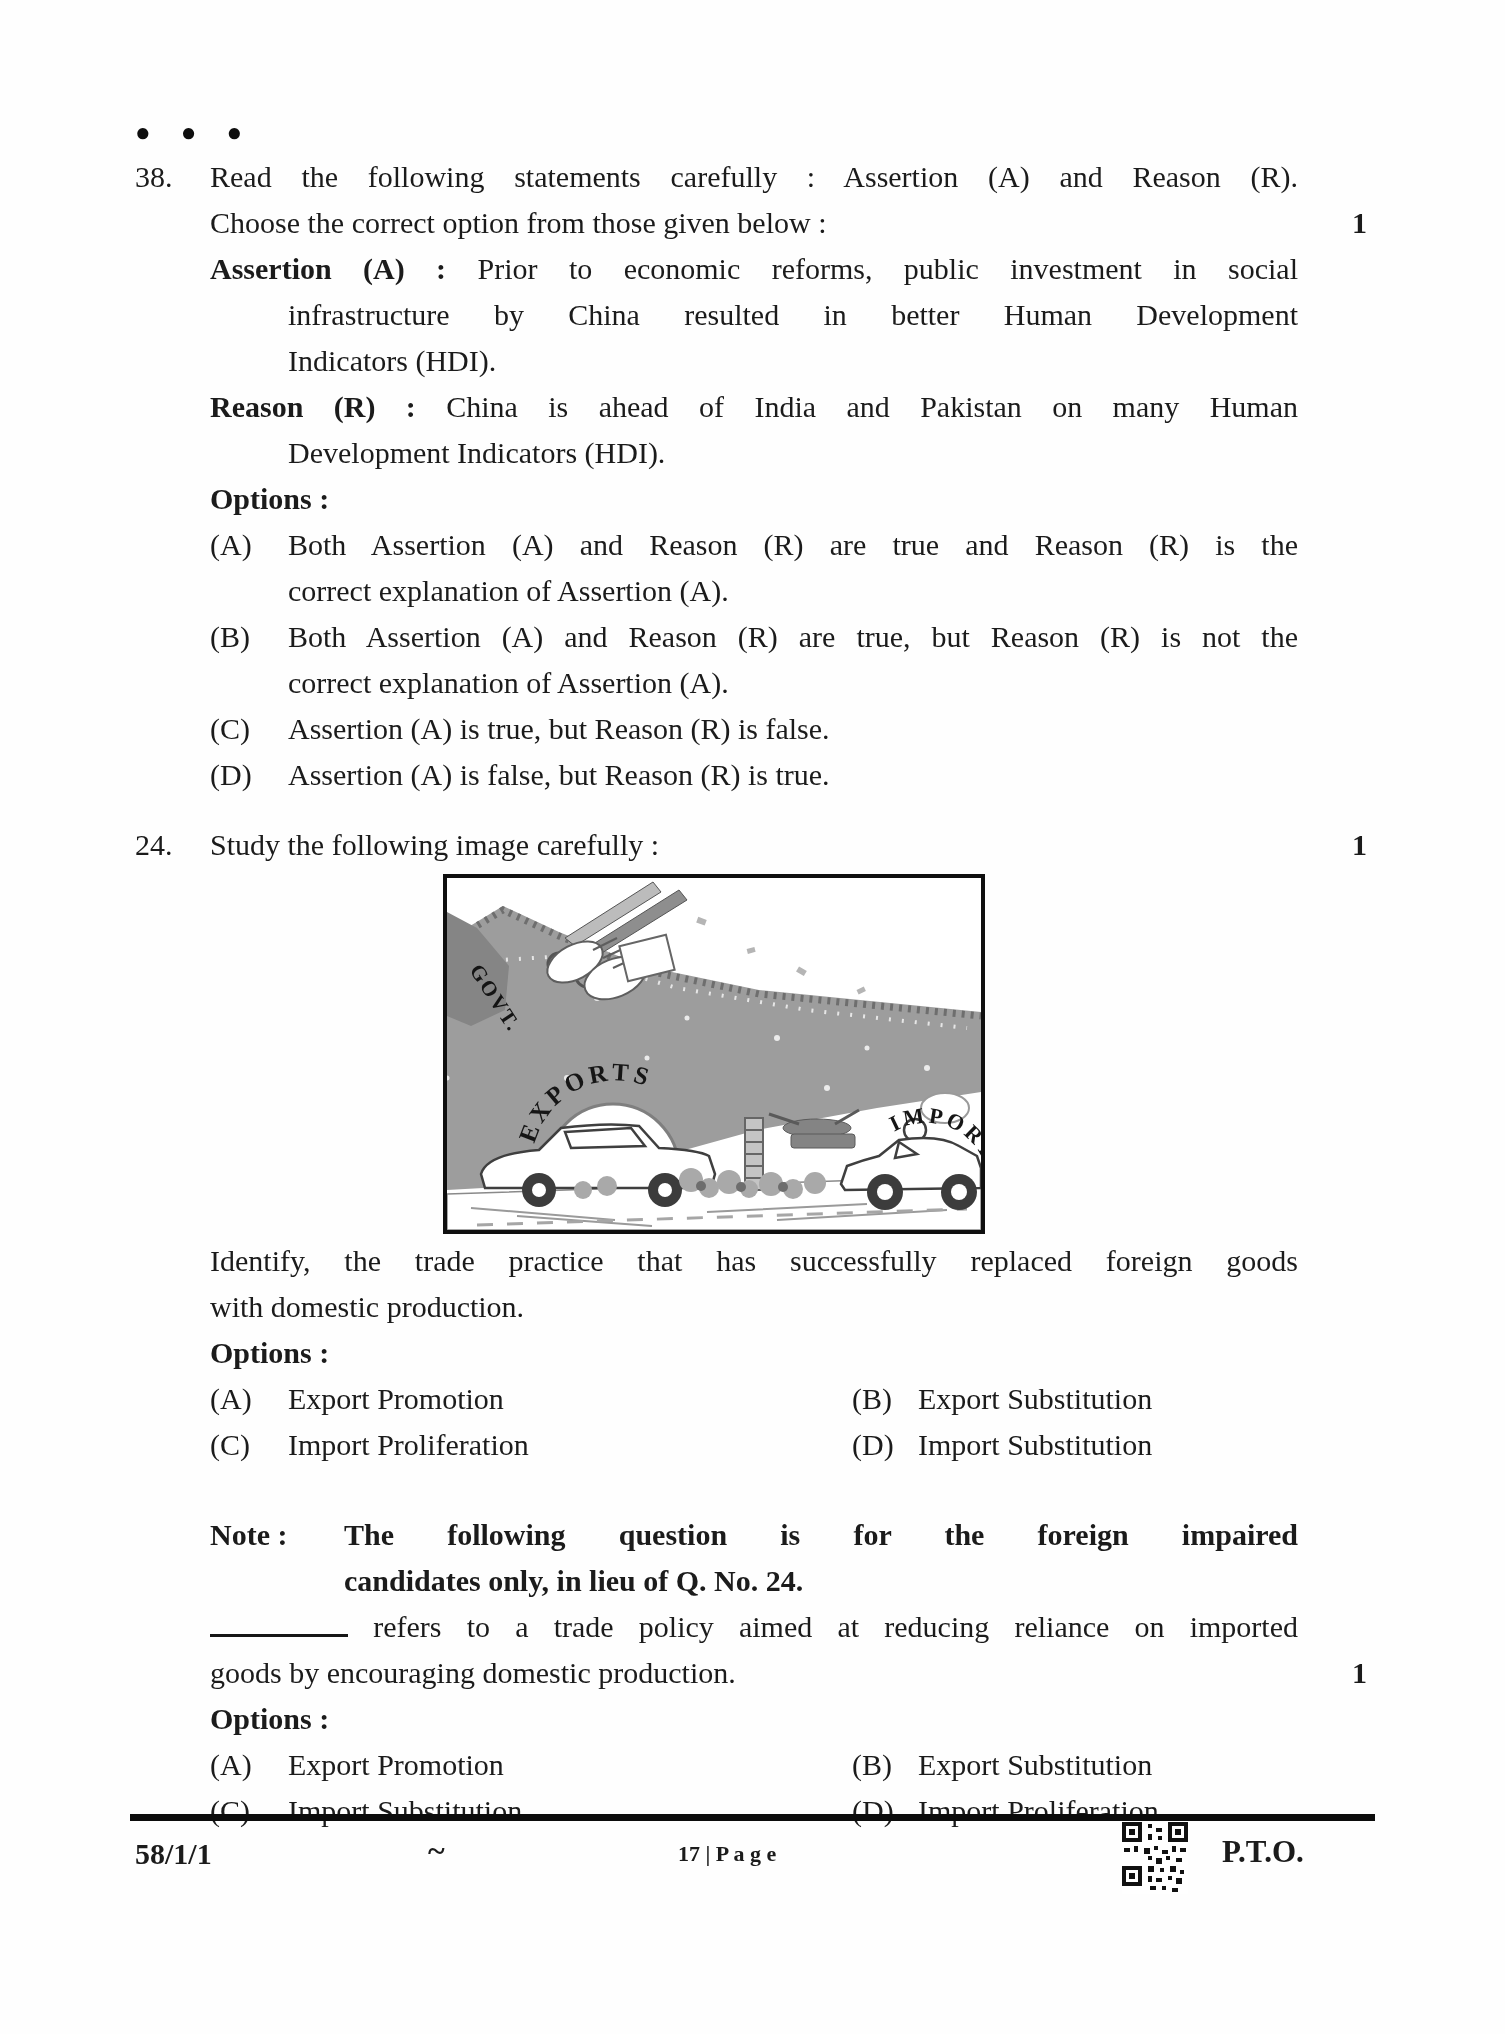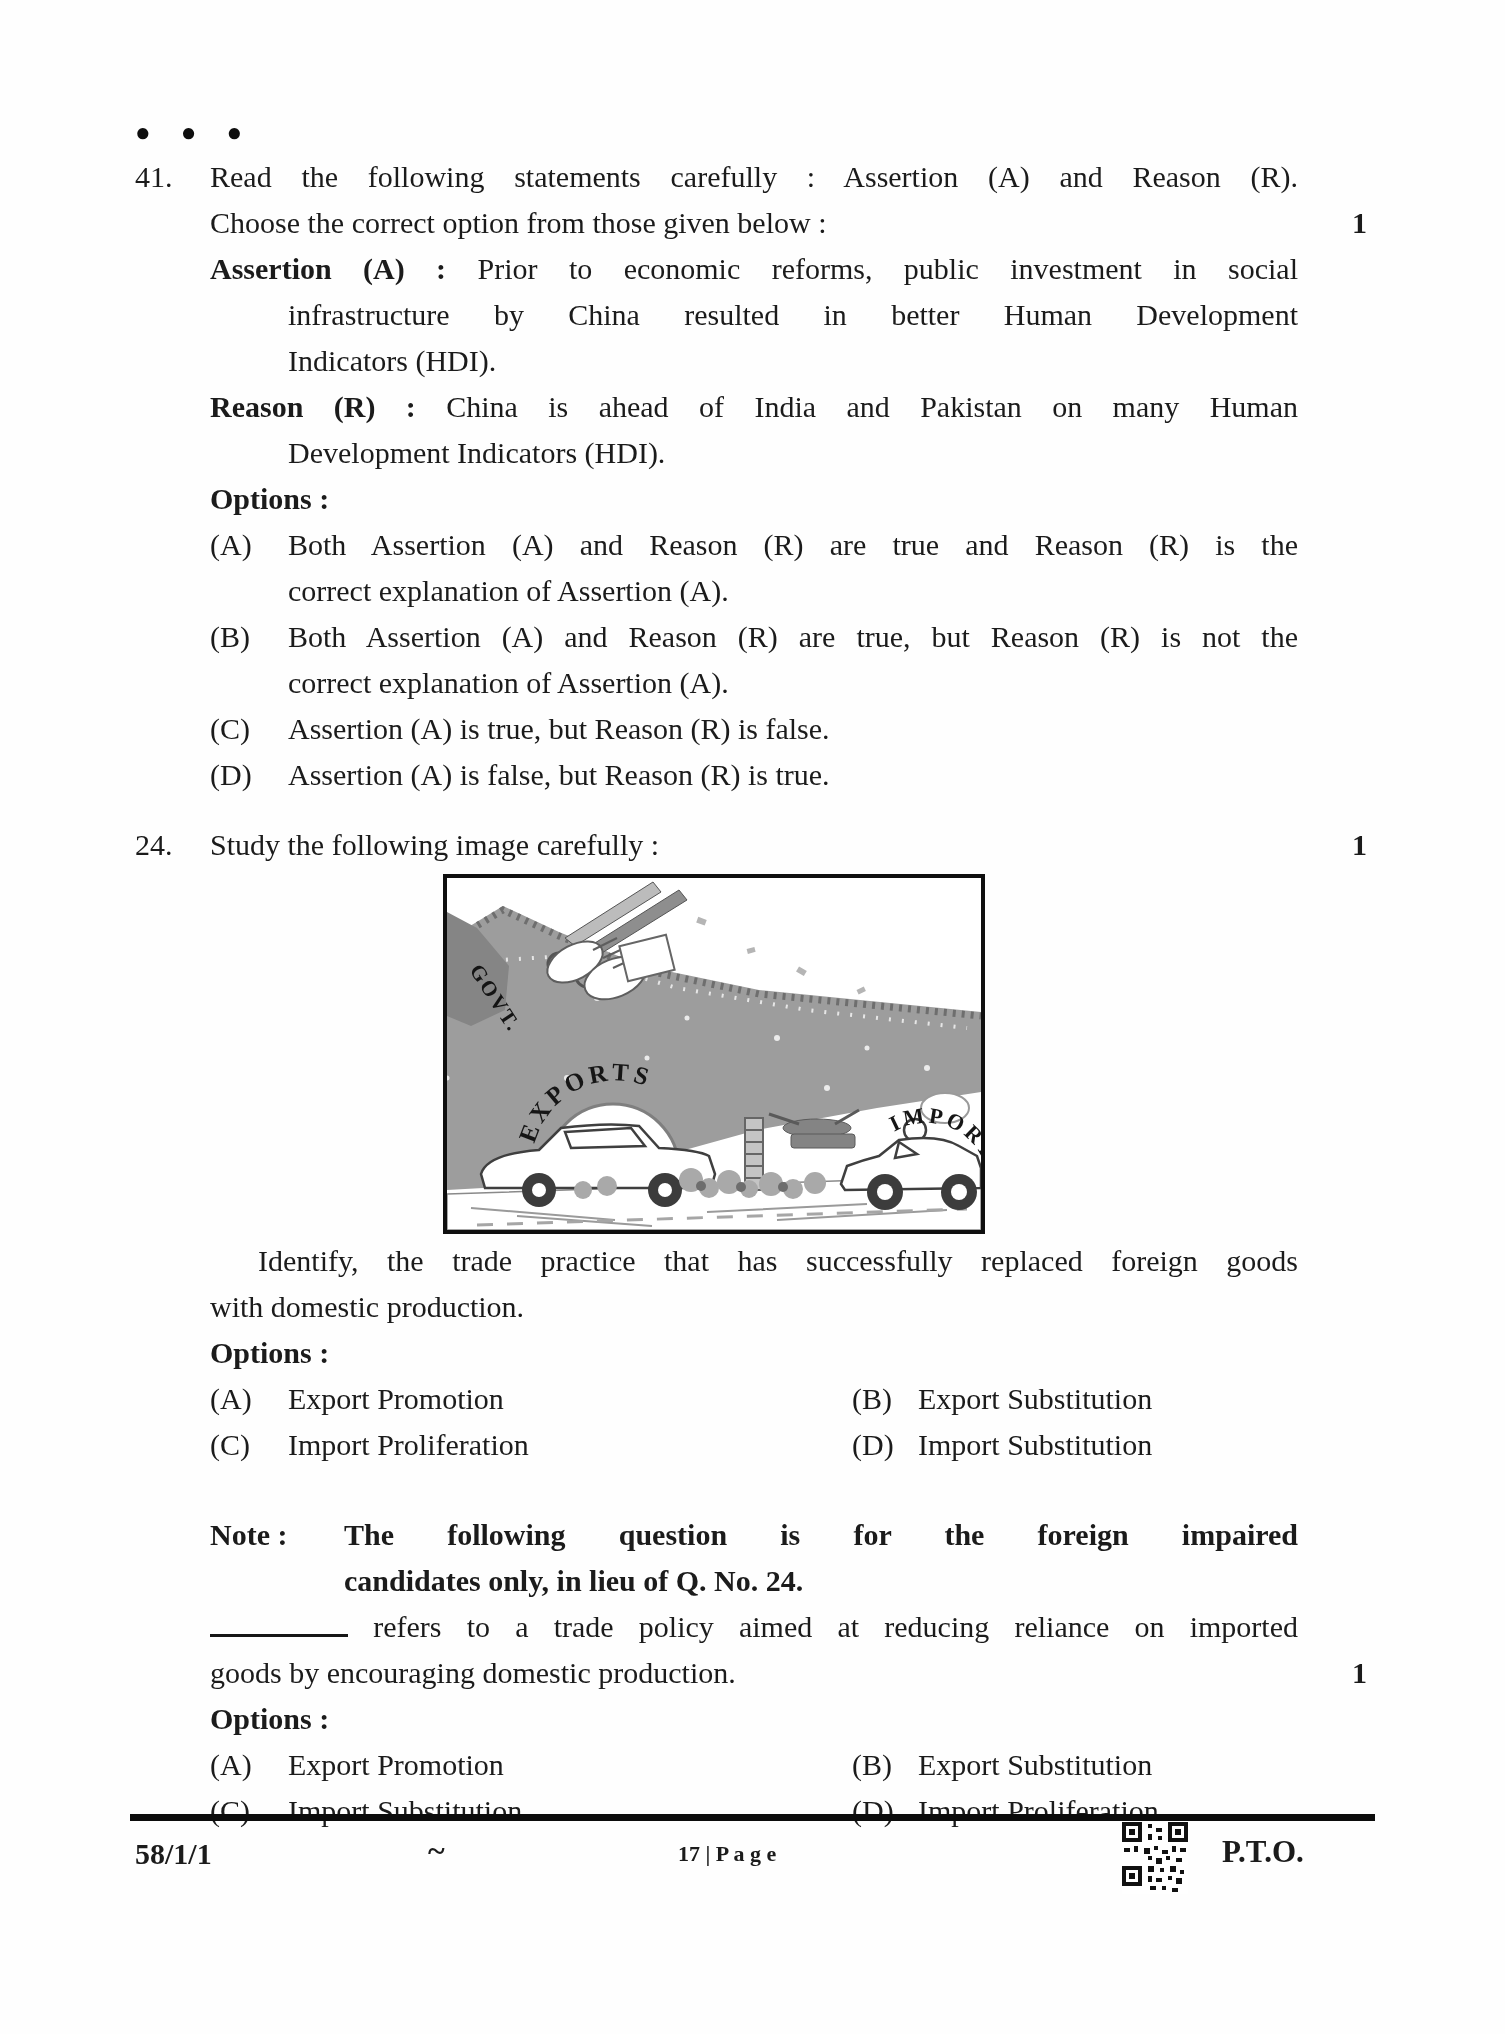--- a/index.html
+++ b/index.html
@@ -21,39 +21,39 @@
   .opt-line{position:relative;padding-left:78px;}
   .marker{position:absolute;left:0;top:0;}
   .marks{position:absolute;left:1142px;top:0;font-weight:700;}
   .b{font-weight:700;}
   .row2{display:flex;}
   .c1{width:564px;flex:none;}
   .c2{flex:1;padding-left:66px;}
   .blank{display:inline-block;width:138px;height:5px;border-bottom:3px solid #161616;}
   .imgbox{width:534px;height:352px;border:4px solid #0f0f0f;margin:6px 0 0 233px;background:#fff;}
   .gap-q24{margin-top:24px;}
-  .gap-identify{margin-top:4px;margin-left:48px;}
+  .gap-identify{margin-top:4px;}
   .gap-note{margin-top:44px;}
   .footer-rule{position:absolute;left:130px;top:1814px;width:1245px;height:7px;background:#0c0c0c;}
   .f-code{position:absolute;left:135px;top:1834px;font-weight:700;font-size:30px;line-height:40px;}
   .f-tilde{position:absolute;left:428px;top:1830px;font-weight:700;font-size:32px;line-height:40px;}
   .f-page{position:absolute;left:678px;top:1834px;font-weight:700;font-size:22px;line-height:40px;}
   .f-qr{position:absolute;left:1122px;top:1822px;width:66px;height:72px;}
   .f-pto{position:absolute;left:1222px;top:1832px;font-weight:700;font-size:31px;line-height:40px;}
 </style>
 </head>
 <body>
 
 <div class="page">
   <div class="content">
 
     <div class="bullets">●●●</div>
 
     <div class="qrow" style="margin-top:6px;">
-      <div class="qnum">41.</div>
+      <div class="qnum">38.</div>
       <div class="qbody">
         <div class="bline jline"><span>Read the following statements carefully : Assertion (A) and Reason (R).</span></div>
         <div class="bline">
           <span>Choose the correct option from those given below :</span>
           <span class="marks">1</span>
         </div>
         <div class="bline jline"><span class="b">Assertion (A) :</span> <span>Prior to economic reforms, public investment in social</span></div>
         <div class="bline jline ind78">infrastructure by China resulted in better Human Development</div>
         <div class="bline ind78">Indicators (HDI).</div>
         <div class="bline jline"><span class="b">Reason (R) :</span> <span>China is ahead of India and Pakistan on many Human</span></div>

